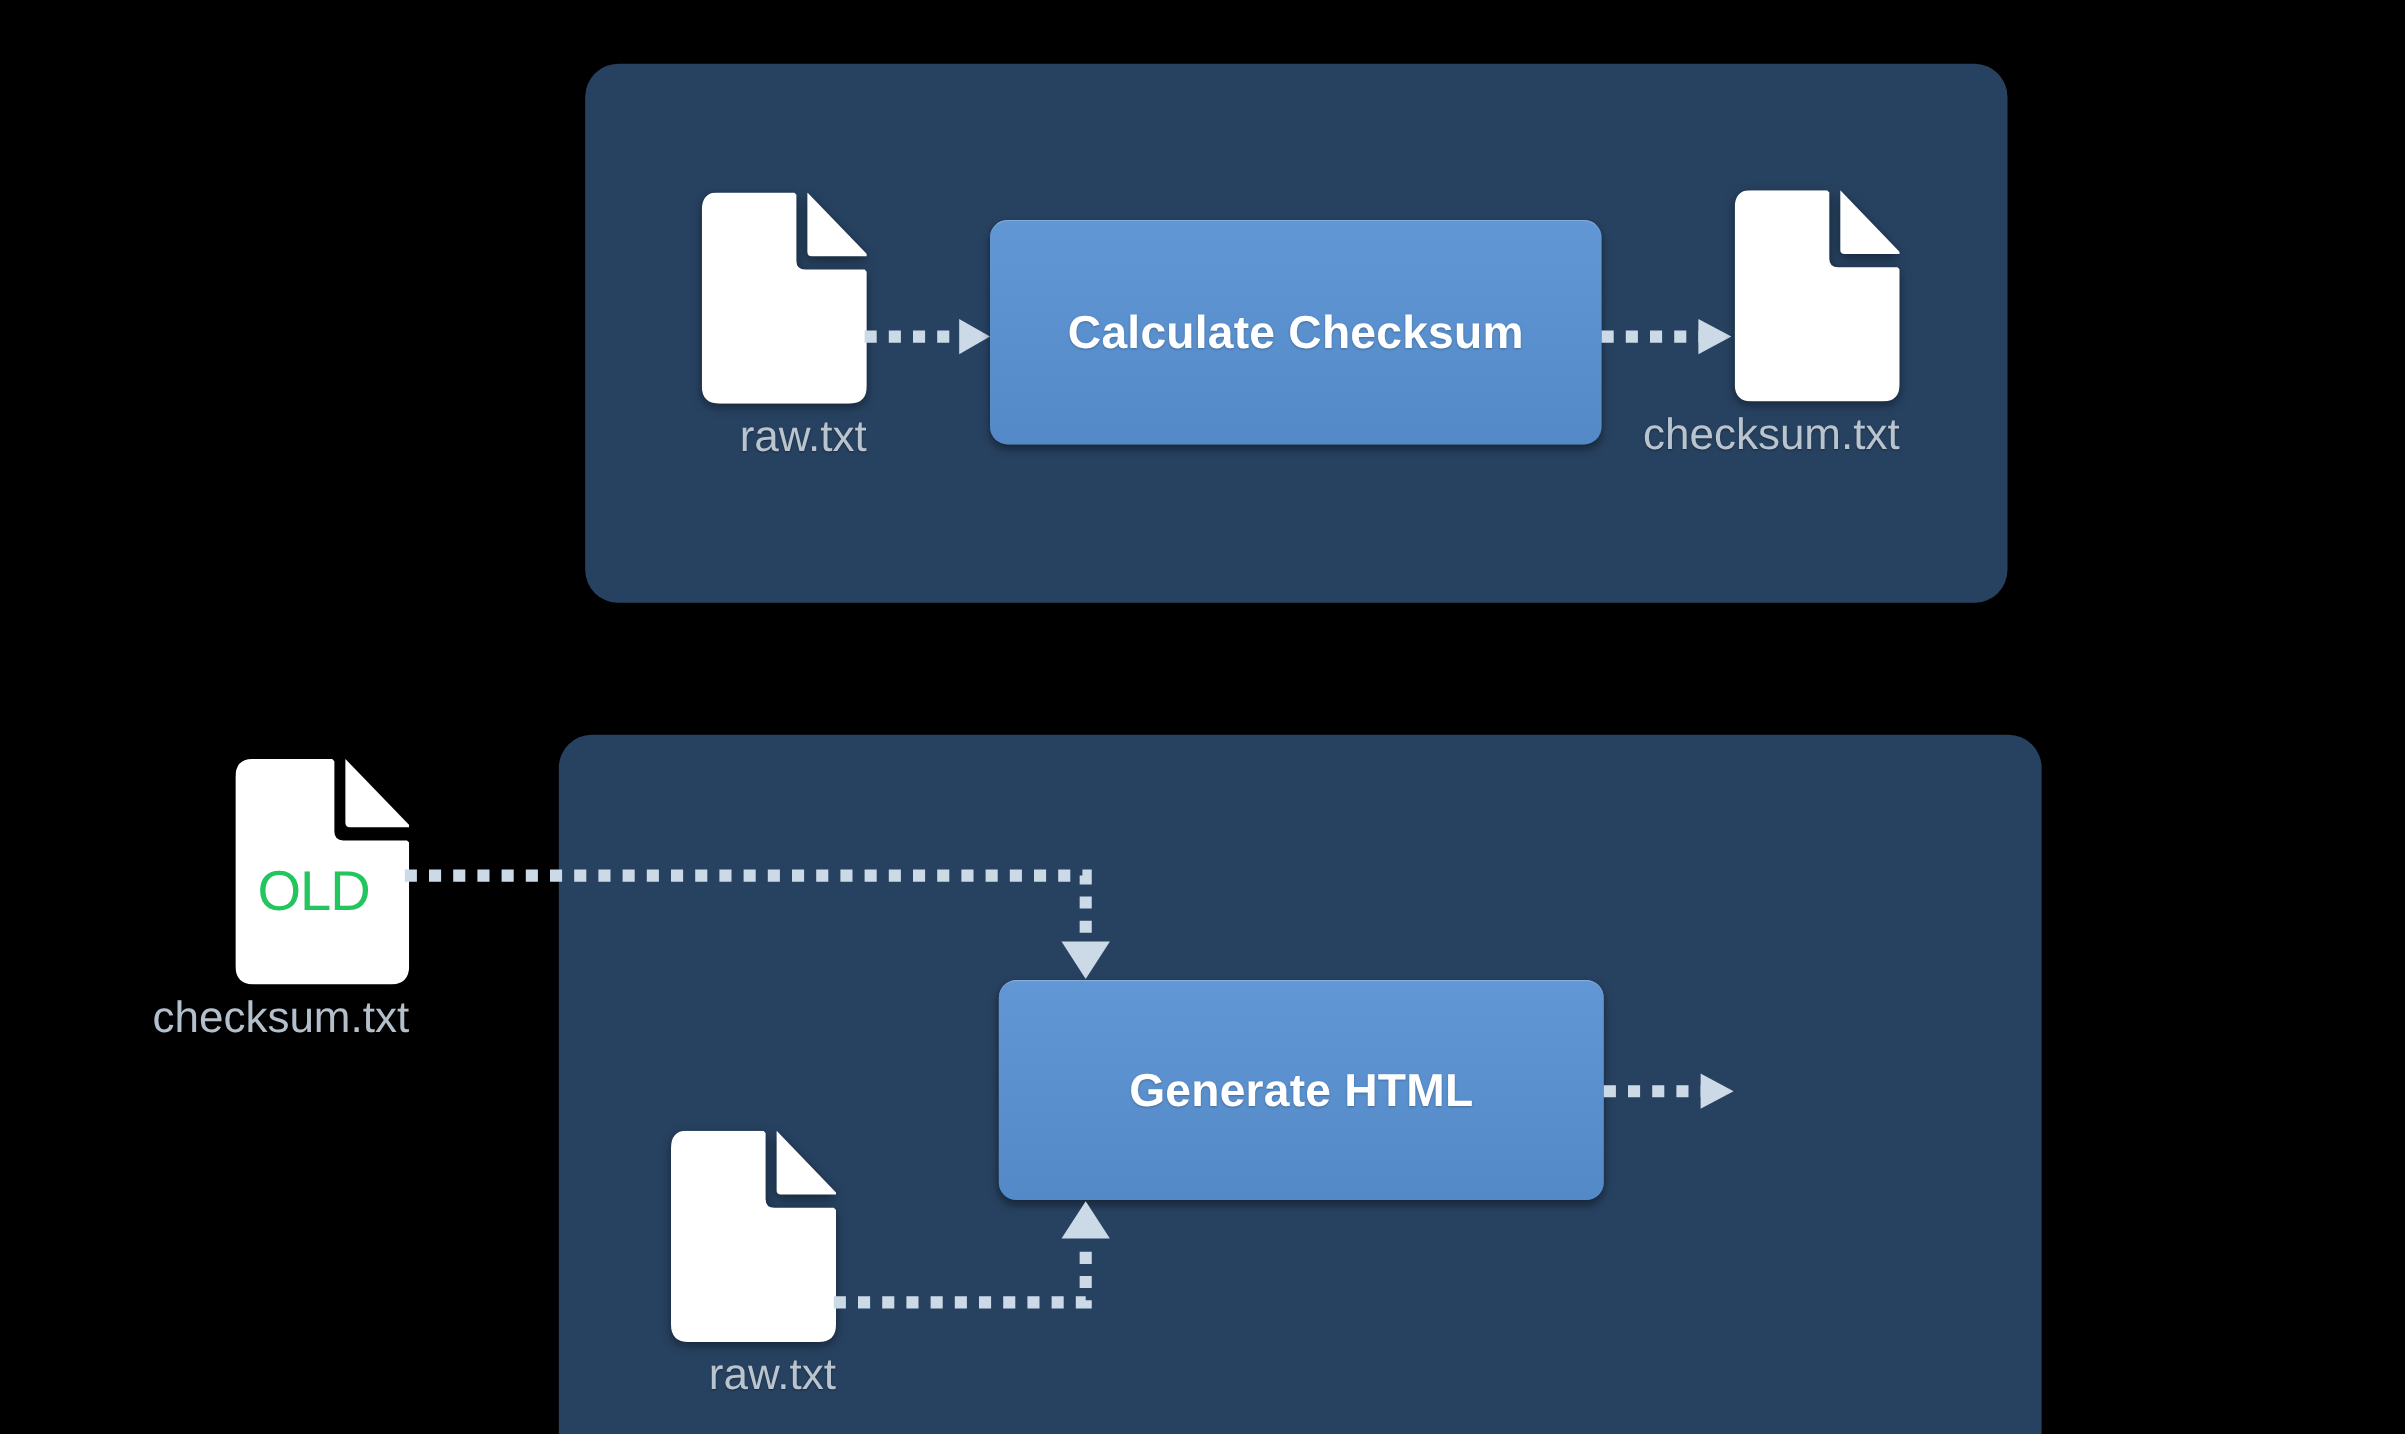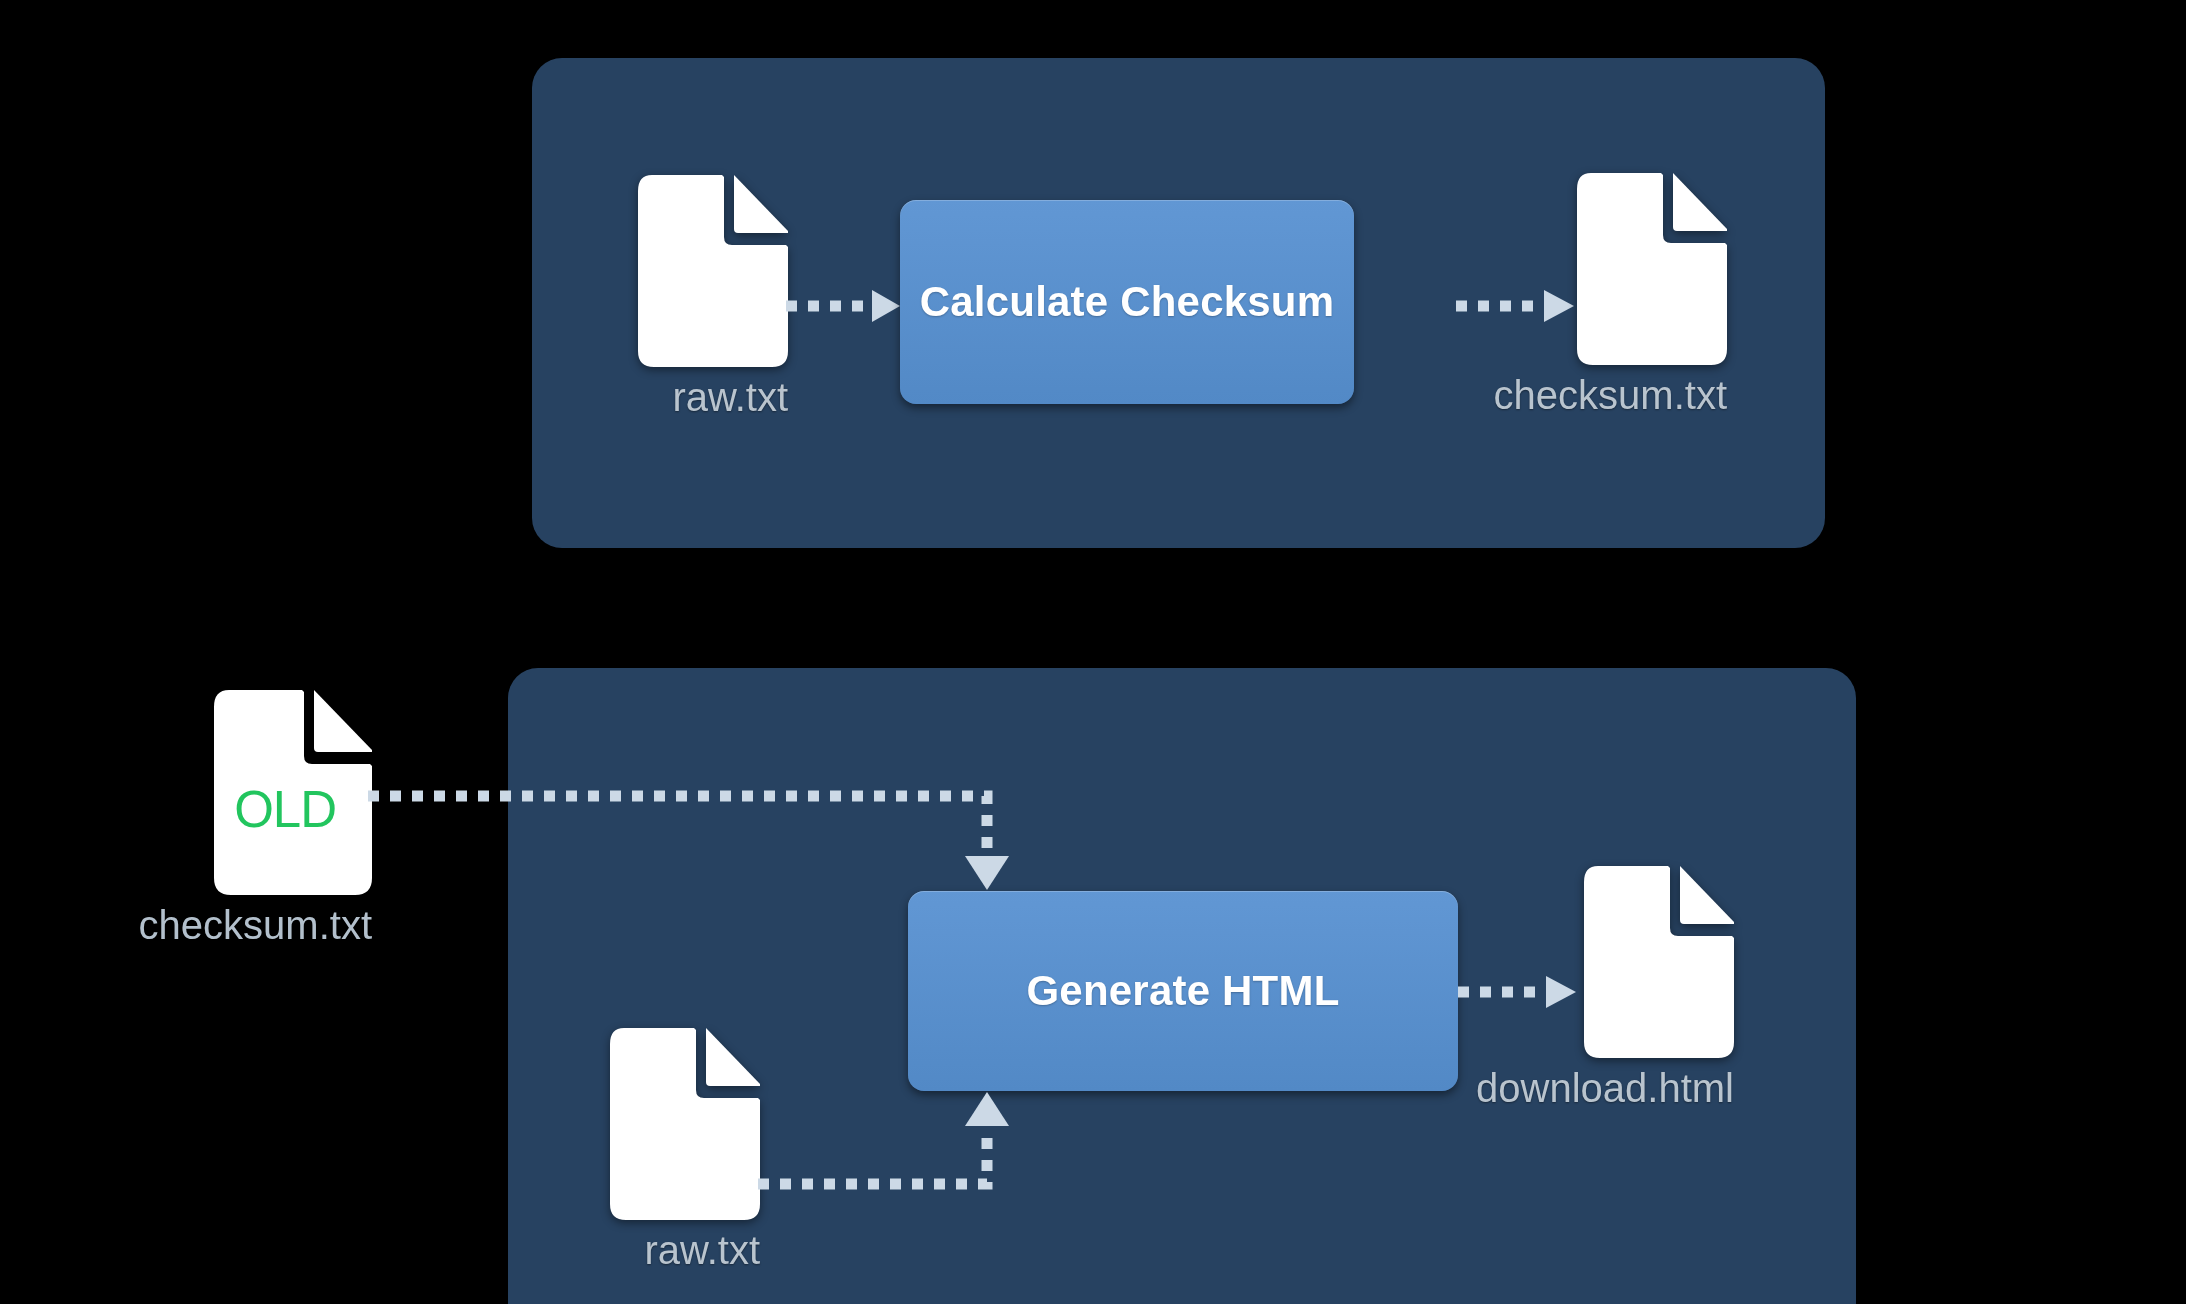--- a/index.html
+++ b/index.html
@@ -51,21 +51,21 @@
     justify-content: center;
     color: #ffffff;
     font-size: 42px;
     font-weight: bold;
     letter-spacing: 0.2px;
     text-shadow: 0 1px 2px rgba(0,0,0,0.25);
   }
   #box-calculate {
     left: 900px;
     top: 200px;
-    width: 454px;
+    width: 556px;
     height: 204px;
   }
   #box-generate {
     left: 908px;
     top: 891px;
     width: 550px;
     height: 200px;
   }
 
   
@@ -181,29 +181,20 @@
     <span>Generate HTML</span>
   </div>
 
   <div class="conn" style="left:1458px; top:972px;">
     <svg width="122" height="40" viewBox="0 0 122 40">
       <line x1="0" y1="20" x2="90" y2="20" stroke="#ccd9e6" stroke-width="11" stroke-dasharray="11 11" stroke-linecap="butt"></line>
       <path d="M88 4 L118 20 L88 36 Z" fill="#ccd9e6"></path>
     </svg>
   </div>
 
-  <div class="file-node" style="left:1582px; top:866px; width:152px;">
-    <span class="file-icon">
-      <svg width="150" height="192" viewBox="0 0 150 192" aria-hidden="true">
-        <path d="M14 0 H84 L86 2 V62 Q86 70 94 70 H148 L150 72 V176 Q150 192 134 192 H16 Q0 192 0 176 V16 Q0 0 14 0 Z" fill="#ffffff"></path>
-        <path d="M96 0 L150 56 V58 H100 Q96 58 96 54 Z" fill="#ffffff"></path>
-      </svg>
-    </span>
-    <span class="file-caption on-dark">download.html</span>
-  </div>
 
   <div class="file-node" style="left:608px; top:1028px; width:152px;">
     <span class="file-icon">
       <svg width="150" height="192" viewBox="0 0 150 192" aria-hidden="true">
         <path d="M14 0 H84 L86 2 V62 Q86 70 94 70 H148 L150 72 V176 Q150 192 134 192 H16 Q0 192 0 176 V16 Q0 0 14 0 Z" fill="#ffffff"></path>
         <path d="M96 0 L150 56 V58 H100 Q96 58 96 54 Z" fill="#ffffff"></path>
       </svg>
     </span>
     <span class="file-caption on-dark">raw.txt</span>
   </div>

